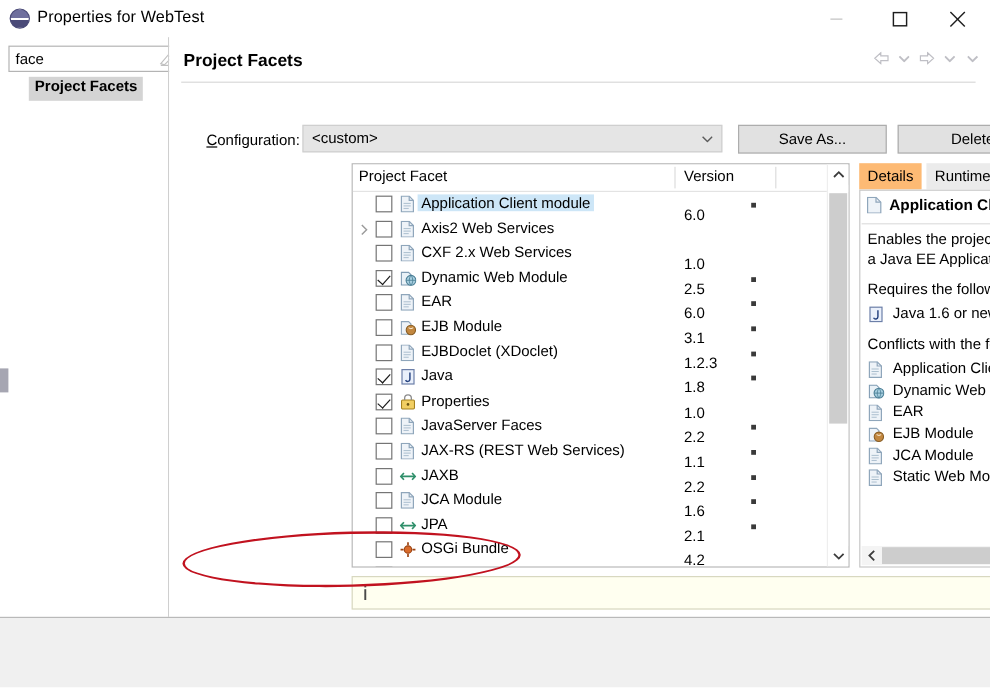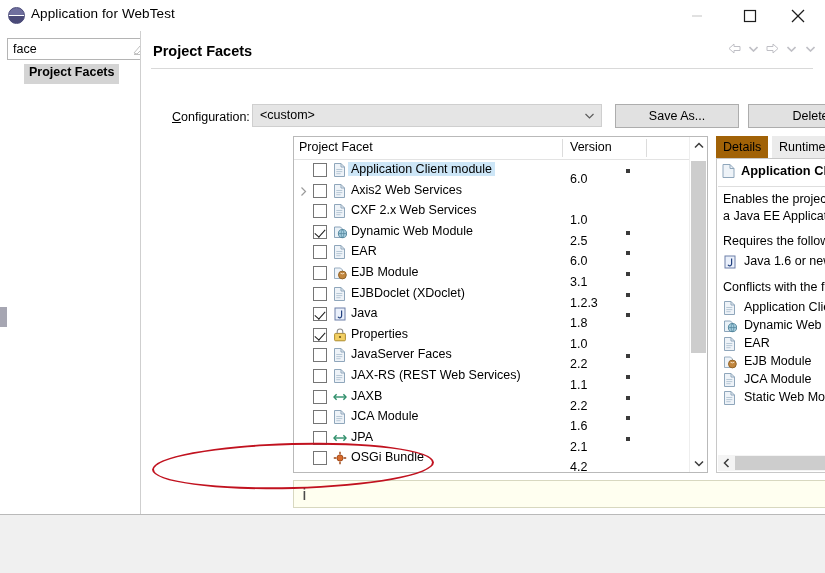--- a/index.html
+++ b/index.html
@@ -84,21 +84,21 @@
   .tsb .up,.tsb .dn{position:absolute;left:0;width:17px;height:17px;display:flex;align-items:center;justify-content:center;}
   .tsb .up{top:0;} .tsb .dn{bottom:0;}
   .tsb .track{position:absolute;left:0;top:17px;width:17px;height:301px;background:#fff;}
   .tsb .thumb{position:absolute;left:1px;top:7px;width:15px;height:192px;background:#cdcdcd;}
 
   
   .dpanel{position:absolute;left:575px;top:105px;width:246px;height:337px;}
   .dtabs{position:relative;height:22px;}
   .dtab{position:absolute;top:0;height:22px;font-size:12.5px;display:flex;align-items:center;
     justify-content:center;padding:0 7px;box-sizing:border-box;}
-  .dtab.active{left:0;background:#a16207;color:#000;}
+  .dtab.active{left:0;background:#fdba74;color:#000;}
   .dtab.inactive{left:56px;background:#ebebeb;color:#000;}
   .dbody{position:absolute;left:0;top:22px;width:246px;height:315px;background:#fff;
     border:1px solid #c8c8c8;border-top:1px solid #c8c8c8;box-sizing:border-box;}
   .dhead{position:absolute;left:5px;top:4px;display:flex;align-items:center;gap:6px;}
   .dhead .t{font-size:12.8px;font-weight:bold;}
   .dhr{position:absolute;left:1px;top:27px;width:244px;height:1px;background:#dedede;}
   .dcontent{position:absolute;left:6px;top:32px;width:215px;height:245px;overflow:hidden;}
   .dpara{font-size:12.5px;line-height:17px;margin:0 0 9px 0;}
   .dsub{font-size:12.5px;margin:0 0 5px 0;}
   .ditem{display:flex;align-items:center;gap:7px;margin:0 0 1px 0;font-size:12.5px;line-height:17px;}
@@ -122,21 +122,21 @@
   .ellipse{position:absolute;left:152px;top:443px;width:278px;height:42px;
     border:2.5px solid #c1121f;border-radius:50%;transform:rotate(-1.5deg);pointer-events:none;}
 </style>
 </head>
 <body>
 
 <div class="win">
 
   <div class="titlebar">
     <div class="title-icon"></div>
-    <div class="title-text">Application for WebTest</div>
+    <div class="title-text">Properties for WebTest</div>
 
     <div class="wbtn" id="w-min">
       <svg width="12" height="12" viewBox="0 0 12 12">
           <line x1="1" y1="6" x2="11" y2="6" stroke="#c3c3c3" stroke-width="1"></line>
         </svg>
     </div>
     <div class="wbtn" id="w-max">
       <svg width="14" height="14" viewBox="0 0 14 14">
           <rect x="1.5" y="1.5" width="11" height="11" fill="none" stroke="#1d1d1d" stroke-width="1.2"></rect>
         </svg>

